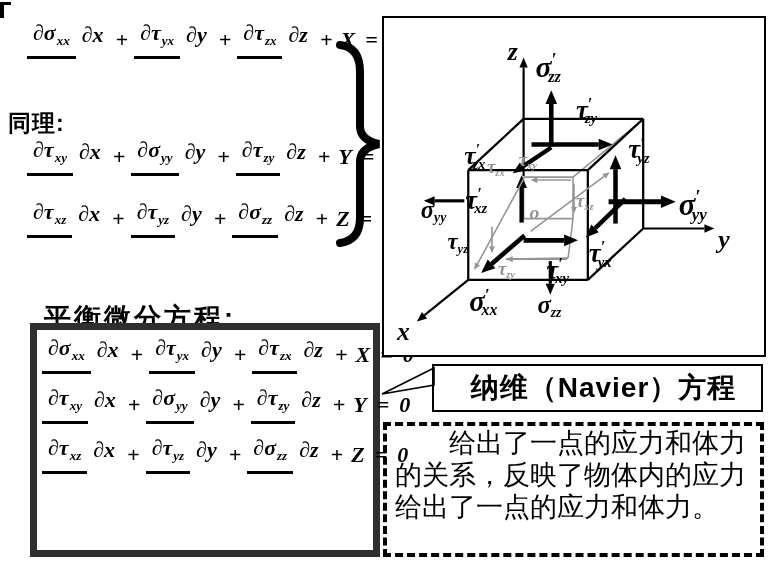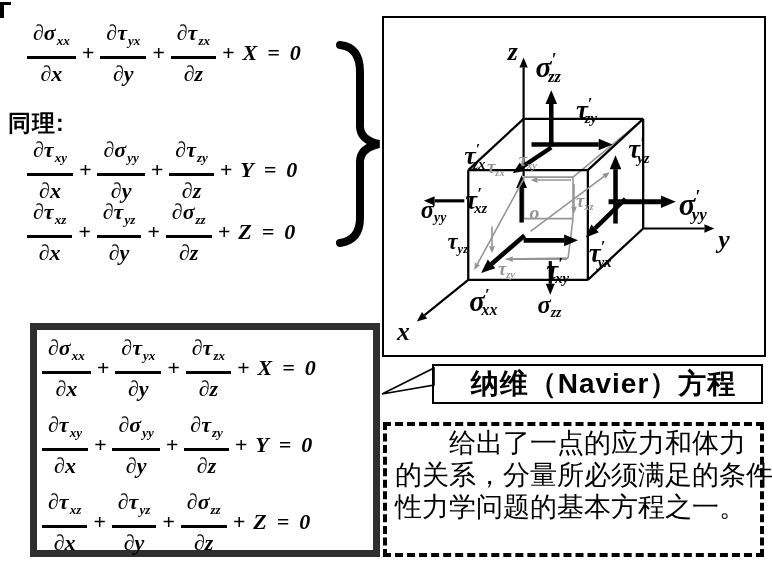--- a/index.html
+++ b/index.html
@@ -2,21 +2,21 @@
 <html><head>
 <meta charset="utf-8">
 <style>
   html,body{margin:0;padding:0;background:#fff;}
   #page{position:relative;width:772px;height:563px;background:#fff;overflow:hidden;
         font-family:"Liberation Serif","DejaVu Serif",serif;color:#000;}
   
   .eq-row{position:absolute;display:flex;align-items:center;
           font-family:"Liberation Serif","DejaVu Serif",serif;
           font-weight:bold;font-style:italic;font-size:22px;white-space:nowrap;}
-  .frac{display:inline-flex;flex-direction:column;align-items:stretch;text-align:center;margin:0 1px;}
+  .frac{display:inline-flex;flex-direction:row;align-items:stretch;text-align:center;margin:0 1px;}
   .frac .num{display:block;padding:0 6px 2px;border-bottom:3px solid #000;line-height:26px;}
   .frac .den{display:block;padding:3px 6px 0;line-height:24px;}
   .frac sub{font-size:13px;font-style:italic;vertical-align:-5px;margin-left:1px;}
   .op-plus{margin:0 5px;}
   .op-eq{margin:0 7px;}
   .var{margin:0 3px;}
   .sum-sym{font-size:32px;font-style:normal;margin:0 3px;line-height:30px;}
   .cn{font-family:"Liberation Sans","DejaVu Sans",sans-serif;font-style:normal;font-weight:bold;margin-top:28px;}
   
   #corner-art{position:absolute;left:0;top:2px;width:7px;height:13px;
@@ -31,21 +31,21 @@
   
   #eq-box{position:absolute;left:30px;top:323px;width:350px;height:234px;box-sizing:border-box;
           border:7px solid #2f2f2f;background:#fff;padding:5px 0 0 4px;}
   #eq-box .eq-row{position:static;margin-bottom:11px;}
   
   #diagram{position:absolute;left:382px;top:16px;width:384px;height:341px;box-sizing:border-box;
            border:2px solid #000;background:#fff;}
   
   #brace{position:absolute;left:334px;top:40px;}
   
-  #navier-box{position:absolute;left:432px;top:364px;width:331px;height:40px;box-sizing:border-box;
+  #navier-box{position:absolute;left:432px;top:364px;width:331px;height:48px;box-sizing:border-box;
               border:2px solid #000;display:flex;align-items:center;justify-content:center;
               font-size:28px;font-weight:bold;font-style:normal;
               font-family:"Liberation Sans","DejaVu Sans",sans-serif;letter-spacing:1px;padding-left:12px;}
   #pointer{position:absolute;left:368px;top:358px;}
   
   #note-box{position:absolute;left:383px;top:422px;width:381px;height:135px;box-sizing:border-box;
             border:4px dashed #000;padding:1px 4px 0 8px;
             font-family:"Liberation Sans","DejaVu Sans",sans-serif;
             font-weight:normal;font-size:27px;line-height:32px;color:#000;}
   .note-line{white-space:nowrap;}
@@ -120,20 +120,21 @@
       <span class="op-plus">+</span>
       <span class="var">Z</span>
       <span class="op-eq">=</span>
       <span class="var">0</span>
     </div>
 
   <svg id="brace" width="52" height="210" viewBox="0 0 52 210">
     <path d="M6,5 Q26,7 26,32 L26,86 Q26,100 45,104 Q26,108 26,122 L26,178 Q26,200 6,203" fill="none" stroke="#000" stroke-width="8" stroke-linecap="round"></path>
   </svg>
 
+  <div id="section-label" class="cn">平衡微分方程:</div>
 
   <div id="eq-box">
     <div class="eq-row eq-slot">
         <span class="frac">
           <span class="num"><span class="sym">∂σ</span><sub>xx</sub></span>
           <span class="den">∂x</span>
         </span>
         <span class="op-plus">+</span>
         <span class="frac">
           <span class="num"><span class="sym">∂τ</span><sub>yx</sub></span>
@@ -275,17 +276,17 @@
   <svg id="pointer" width="70" height="46" viewBox="0 0 70 46">
     <path d="M66,10 L14,36 L66,27 Z" fill="#fff" stroke="#000" stroke-width="1.6"></path>
   </svg>
 
   <div id="navier-box">
     <span>纳维（Navier）方程</span>
   </div>
 
   <div id="note-box">
     <div class="note-line">　　给出了一点的应力和体力</div>
-    <div class="note-line">的关系，分量所必须满足的条件</div>
-    <div class="note-line">性力学问题的基本方程之一。</div>
+    <div class="note-line">的关系，反映了物体内的应力</div>
+    <div class="note-line">给出了一点的应力和体力。</div>
   </div>
 
 </div>
 
 </body></html>

